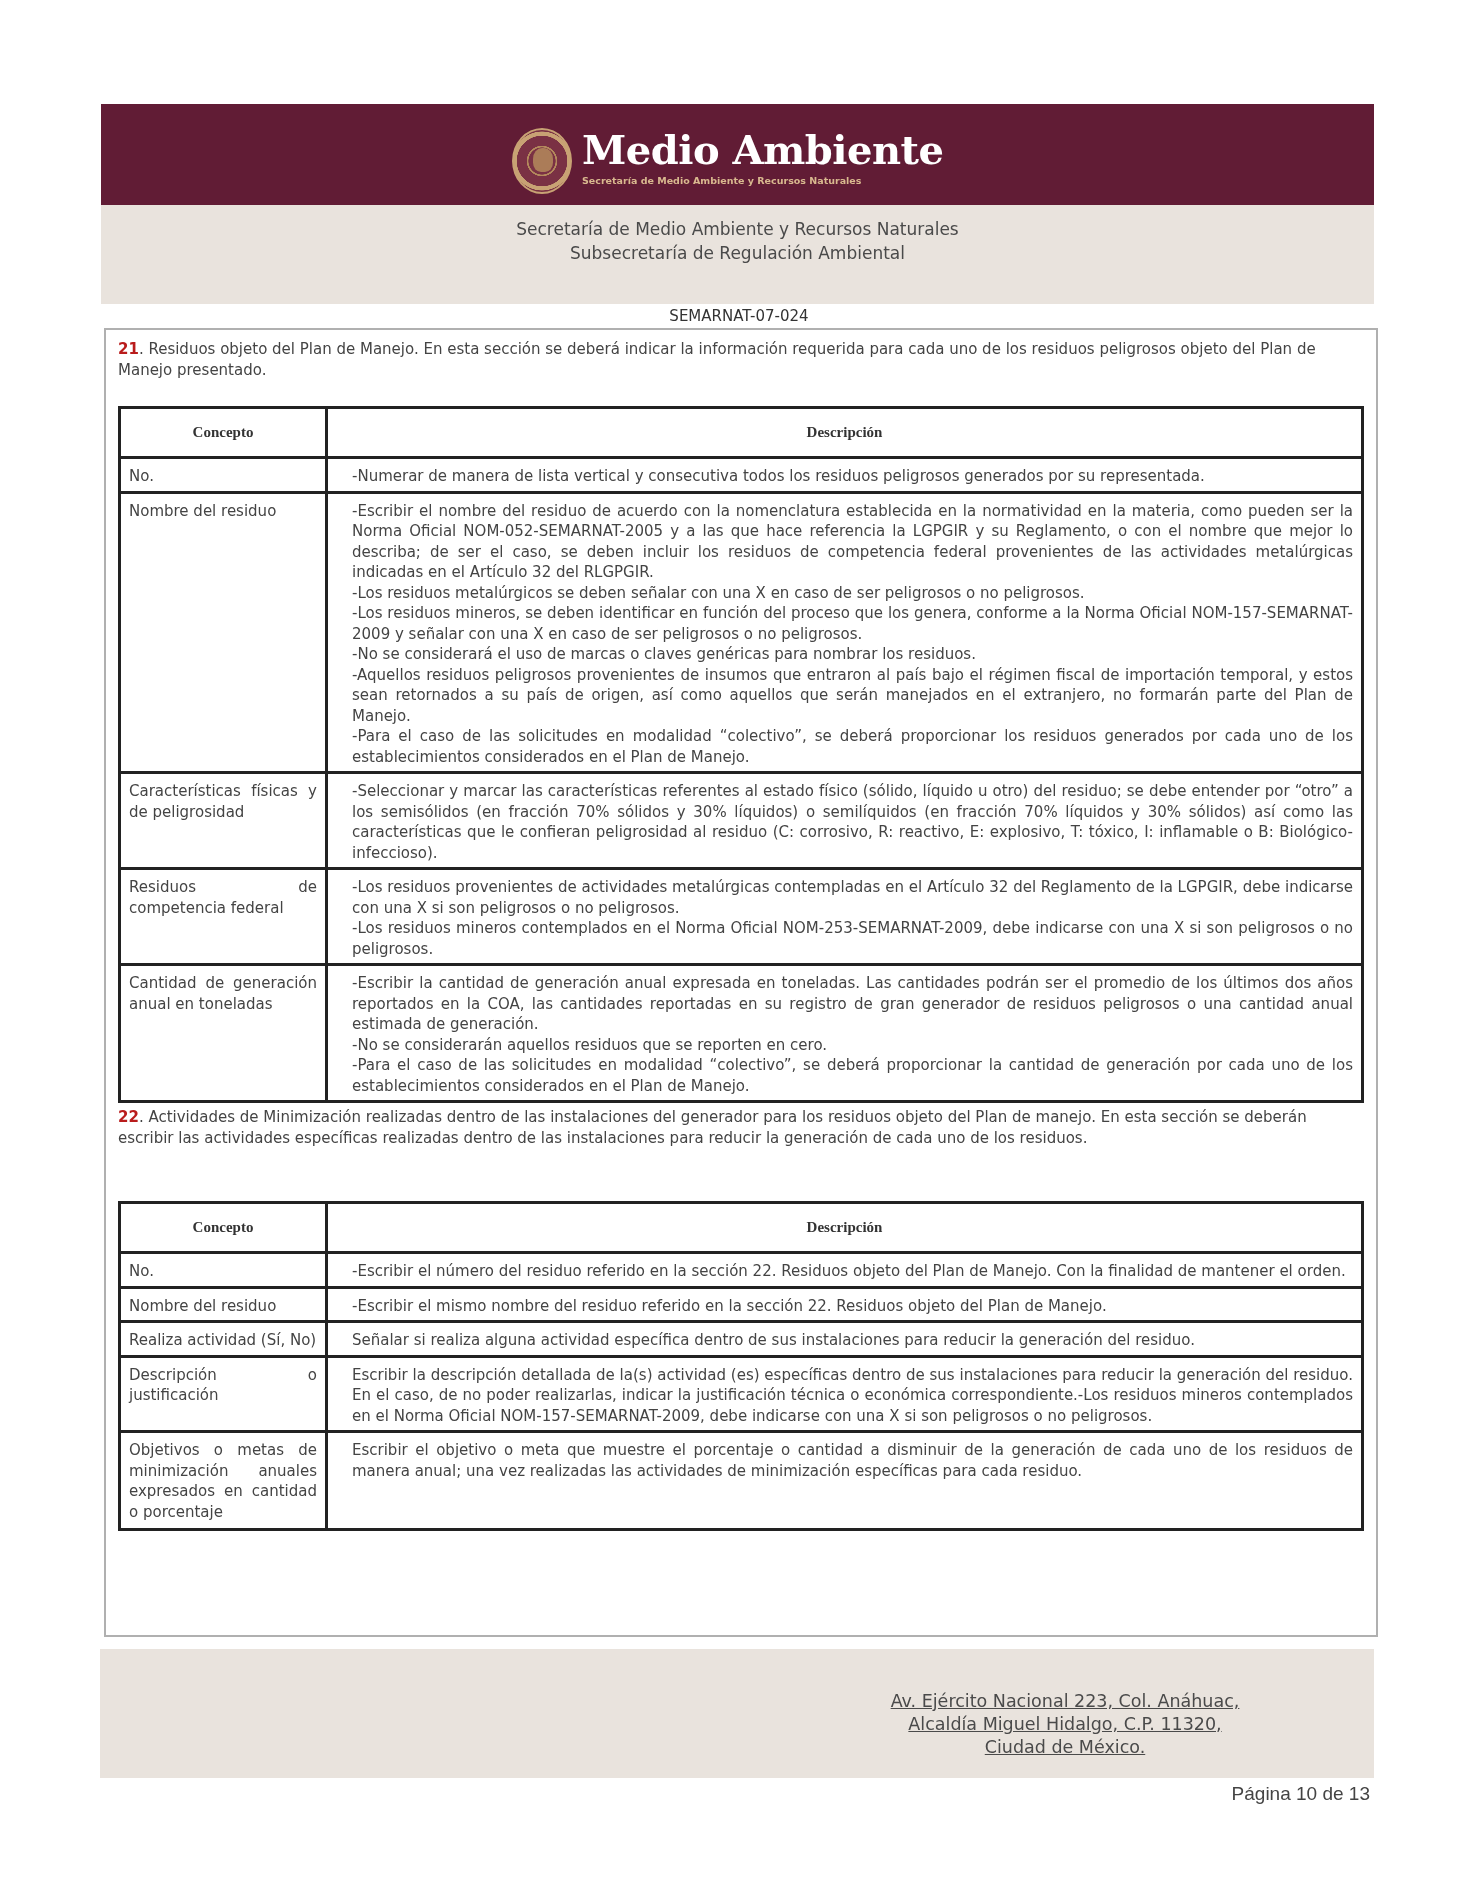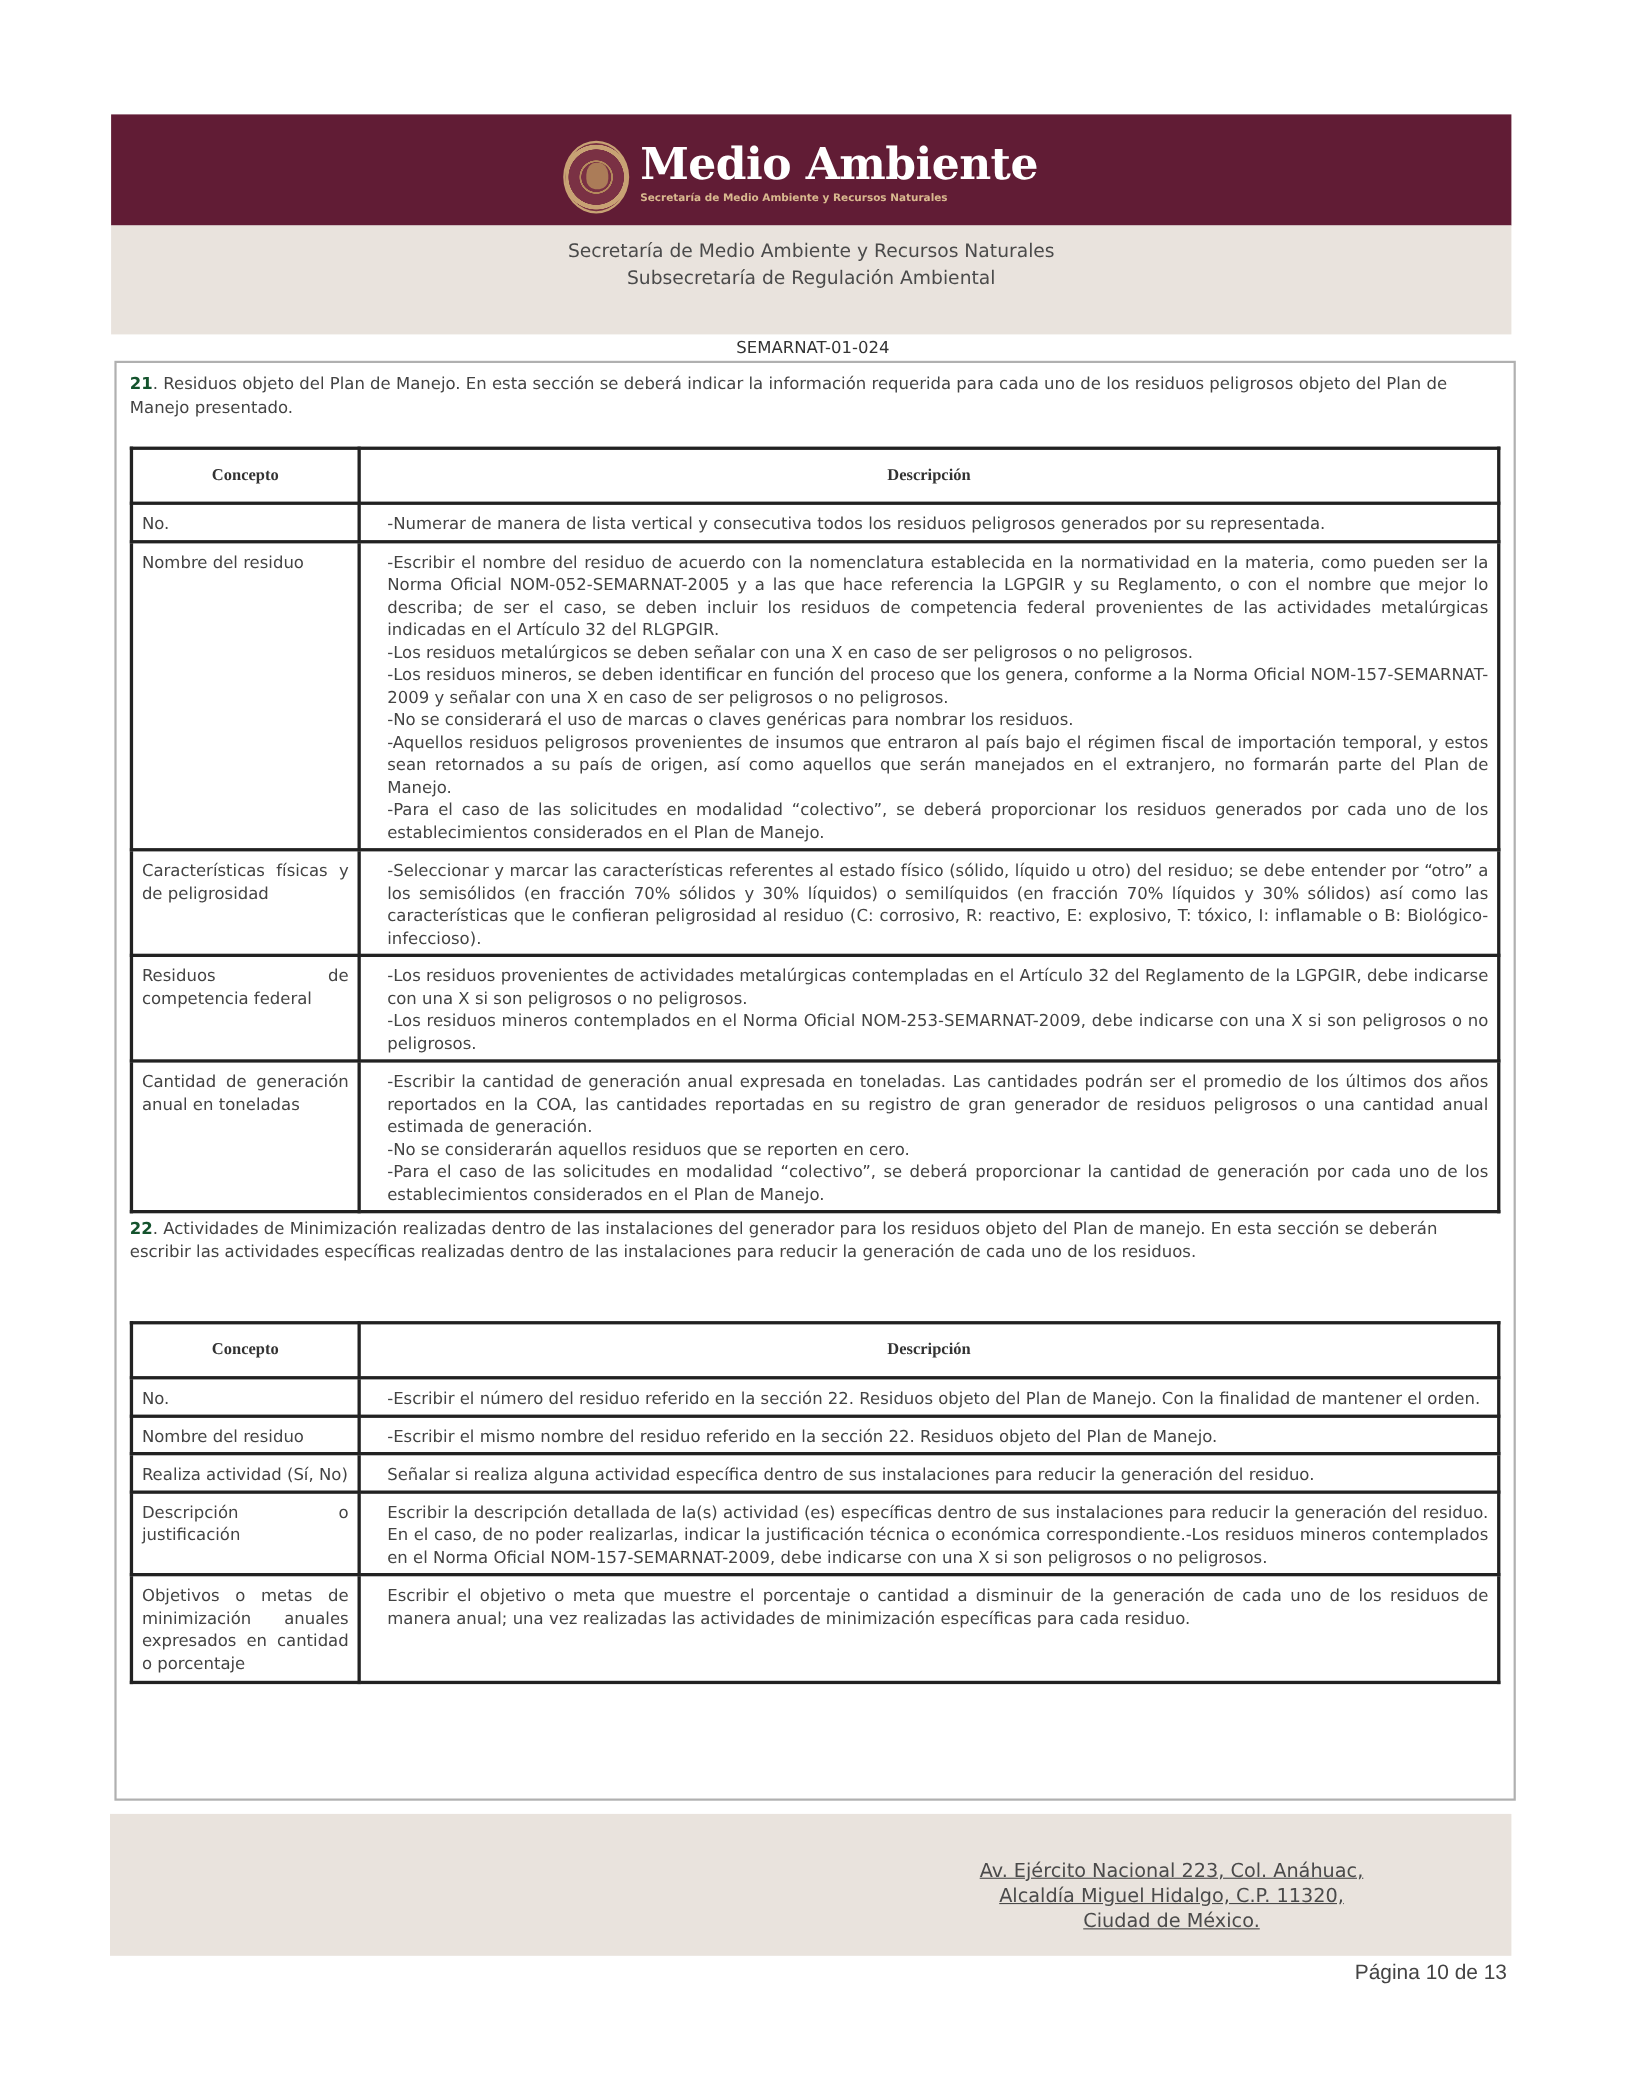--- a/index.html
+++ b/index.html
@@ -41,21 +41,21 @@
     }
 
     .outer-box {
       position: absolute; left: 104px; top: 328px; width: 1274px; height: 1309px;
       border: 2px solid #b0b0b0; background: #fff;
     }
     .section-intro {
       position: absolute; left: 118px; width: 1246px; font-size: 15px; line-height: 20.5px;
       color: #444; text-align: left;
     }
-    .section-intro b { color: #14532d; }
+    .section-intro b { color: #b91c1c; }
 
     table.grid {
       position: absolute; left: 118px; width: 1246px; border-collapse: collapse;
       font-size: 15px; color: #444; line-height: 20.5px;
     }
     table.grid td, table.grid th {
       border: 3px solid #222; vertical-align: top; padding: 7px 8px 4px 8px;
     }
     table.grid th { font-weight: bold; color: #333; text-align: center; vertical-align: middle; height: 50px; padding: 0; font-family: Liberation Serif, serif; }
     table.grid td.c1 { width: 207px; text-align: justify; }
@@ -83,21 +83,21 @@
   <div class="seal"></div>
   <div class="brand-text">
     <div class="brand-title">Medio Ambiente</div>
     <div class="brand-sub">Secretaría de Medio Ambiente y Recursos Naturales</div>
   </div>
 </div>
 <div class="hdr-beige">
   <div class="hdr-line">Secretaría de Medio Ambiente y Recursos Naturales</div>
   <div class="hdr-line">Subsecretaría de Regulación Ambiental</div>
 </div>
-<div class="doc-code">SEMARNAT-01-024</div>
+<div class="doc-code">SEMARNAT-07-024</div>
 
 <div class="outer-box"></div>
 
 <div class="section-intro" style="top:339px;">
   <b>21</b><span>. Residuos objeto del Plan de Manejo. En esta sección se deberá indicar la información requerida para cada uno de los residuos peligrosos objeto del Plan de Manejo presentado.</span>
 </div>
 
 <table class="grid" style="top:406px;">
   <tbody>
       <tr>

